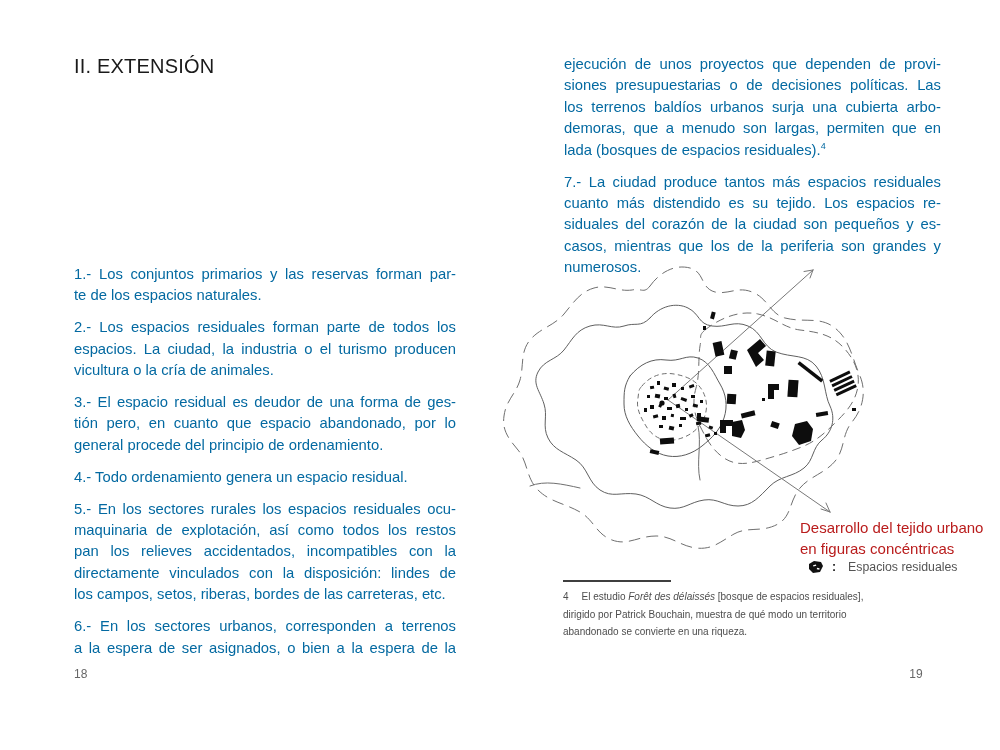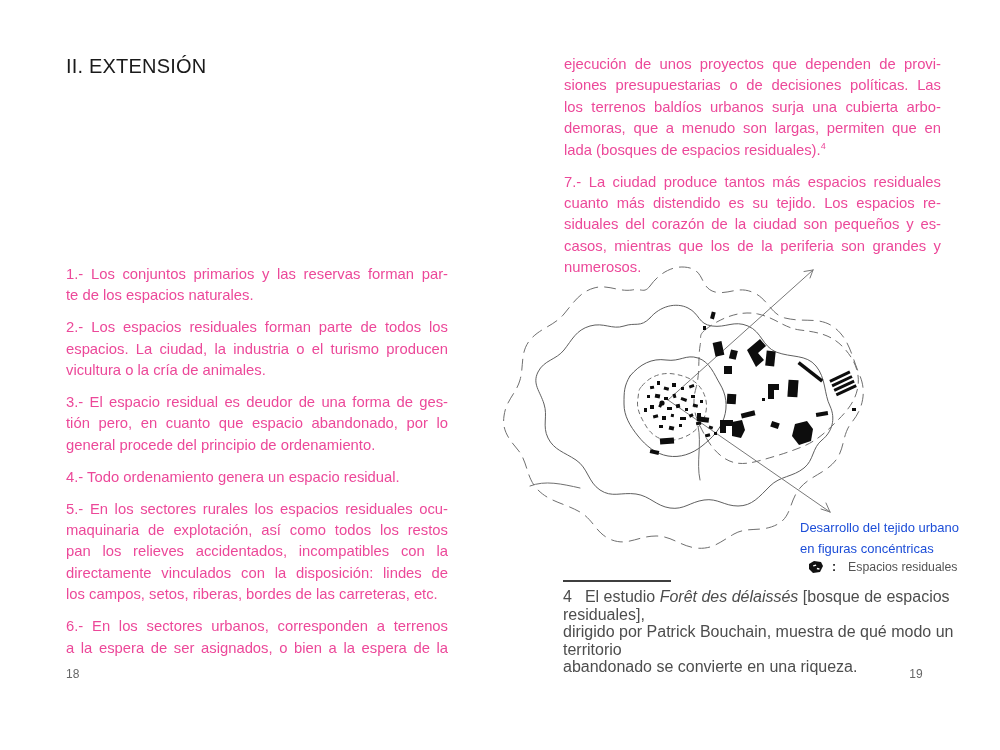--- a/index.html
+++ b/index.html
@@ -3,56 +3,56 @@
 <meta charset="utf-8">
 <style>
   * { margin:0; padding:0; box-sizing:border-box; }
   html,body { background:#ffffff; }
   body {
     width:1000px; height:750px; position:relative; overflow:hidden;
     font-family:"Liberation Sans", sans-serif;
     color:#4a4a4a;
   }
   .page { position:absolute; top:0; height:750px; }
-  #page-left  { left:4px;   width:500px; }
+  #page-left  { left:12px;   width:500px; }
   #page-right { left:500px; width:500px; }
 
   .chapter-title {
     position:absolute; left:62px; top:52px;
     font-size:20px; line-height:28px; font-weight:400;
     color:#1a1a1a; letter-spacing:0.2px;
   }
 
-  .textcol { position:absolute; font-size:14.8px; line-height:21.4px; color:#ec4899; }
+  .textcol { position:absolute; font-size:14.8px; line-height:21.4px; color:#0369a1; }
   #col-left  { left:62px;  top:224px; width:382px;margin-top:40px; }
   #col-right { left:64px;  top:54px;  width:377px; }   
 
   .para { margin-bottom:10.5px; }
   .line { text-align:justify; text-align-last:justify; }
   .line.last { text-align-last:left; }
   .line sup { font-size:9px; vertical-align:super; line-height:0; }
 
   .figure-wrap { position:absolute; left:0px; top:258px; width:440px; height:298px; }
   .figure-wrap svg { display:block; }
 
   .fig-caption {
     position:absolute; left:300px; top:517px;
-    font-size:13px; line-height:21px; color:#1d4ed8;
+    font-size:15px; line-height:21px; color:#b91c1c;
   }
   .fig-legend {
     position:absolute; left:308px; top:560px;
     display:flex; align-items:center; font-size:12.3px; color:#555;
   }
   .legend-icon { display:inline-block; width:16px; height:14px; margin-right:8px; }
   .legend-sep { margin-right:12px; font-weight:700; color:#222; }
 
   .fn-rule { position:absolute; left:63px; top:580px; width:108px; height:2px; background:#3f3f3f; }
   .footnote {
     position:absolute; left:63px; top:588px; width:400px;
-    font-size:16px; line-height:17.6px; color:#4d4d4d;
+    font-size:10px; line-height:17.6px; color:#4d4d4d;
   }
   .fn-marker { display:inline-block; margin-right:13px; }
   .fn-it { font-style:italic; }
 
   .pagenum { position:absolute; top:667px; font-size:12px; color:#666; }
   #pagenum-left  { left:62px; }
   #pagenum-right { left:396px; width:40px; text-align:center; }
 </style>
 </head>
 <body>

